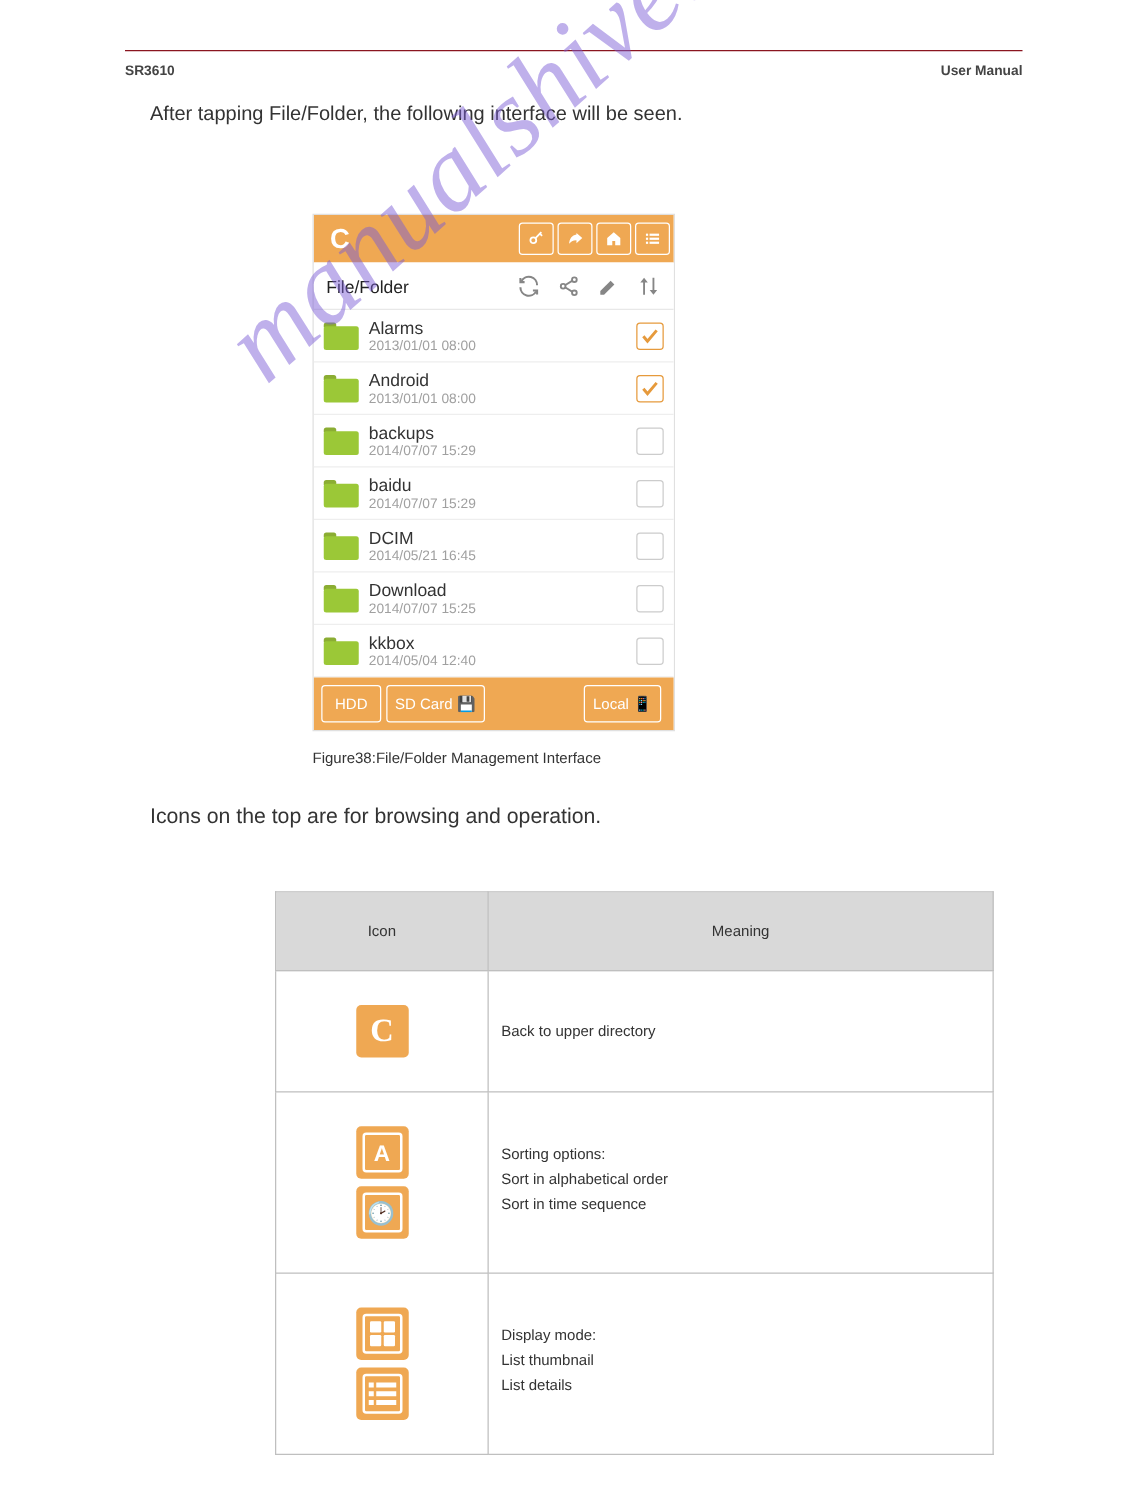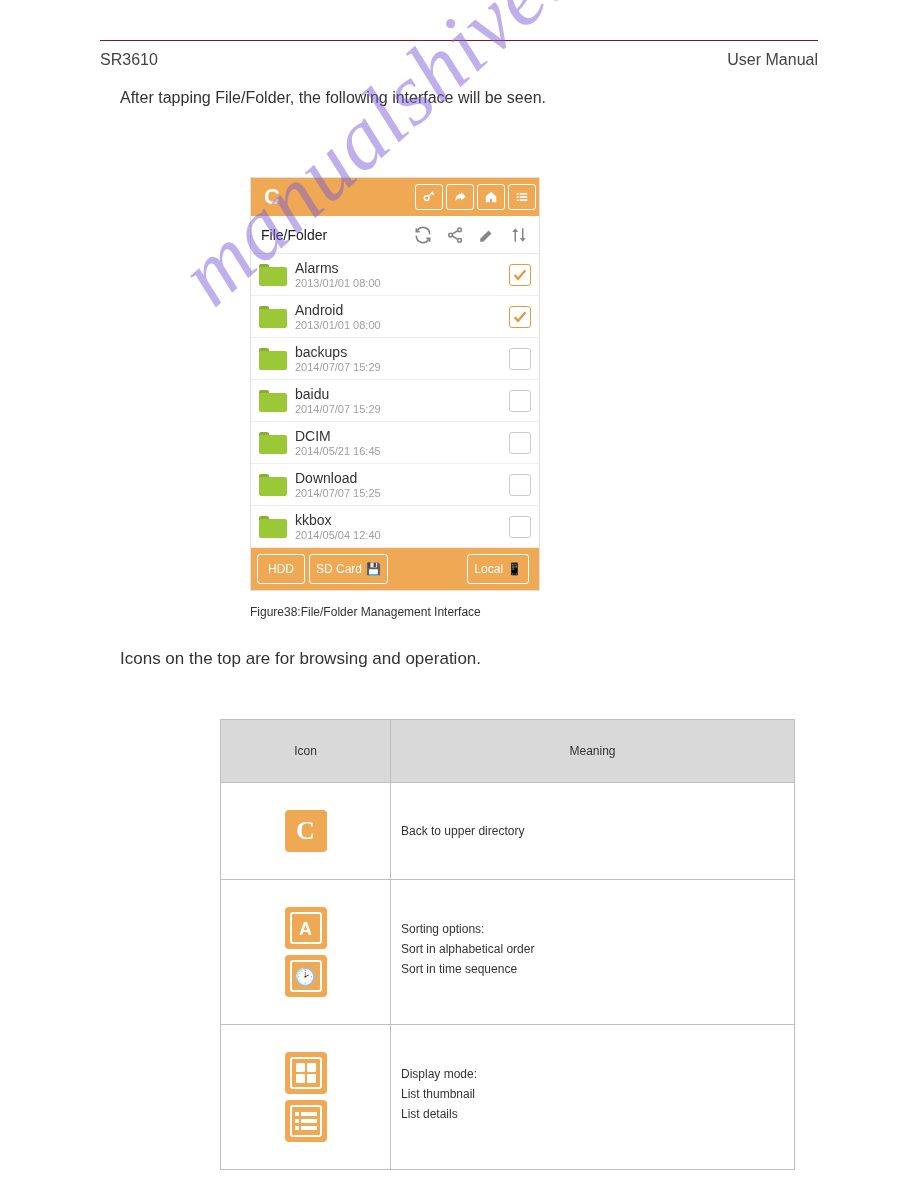--- a/index.html
+++ b/index.html
@@ -15,23 +15,24 @@
     padding: 40px 100px 30px 100px;
     position: relative;
   }
   .hr-top {
     border-top: 1.5px solid #8a1520;
     margin-bottom: 10px;
   }
   .header-row {
     display: flex;
     justify-content: space-between;
-    font-size: 16px;
+    font-size: 11px;
     color: #444;
     margin-bottom: 20px;
+    font-weight: bold;
   }
   .screenshot-wrap {
     margin-left: 150px;
     margin-top: 70px;
     position: relative;
   }
   .device {
     width: 290px;
     border: 1px solid #e0e0e0;
     overflow: hidden;

